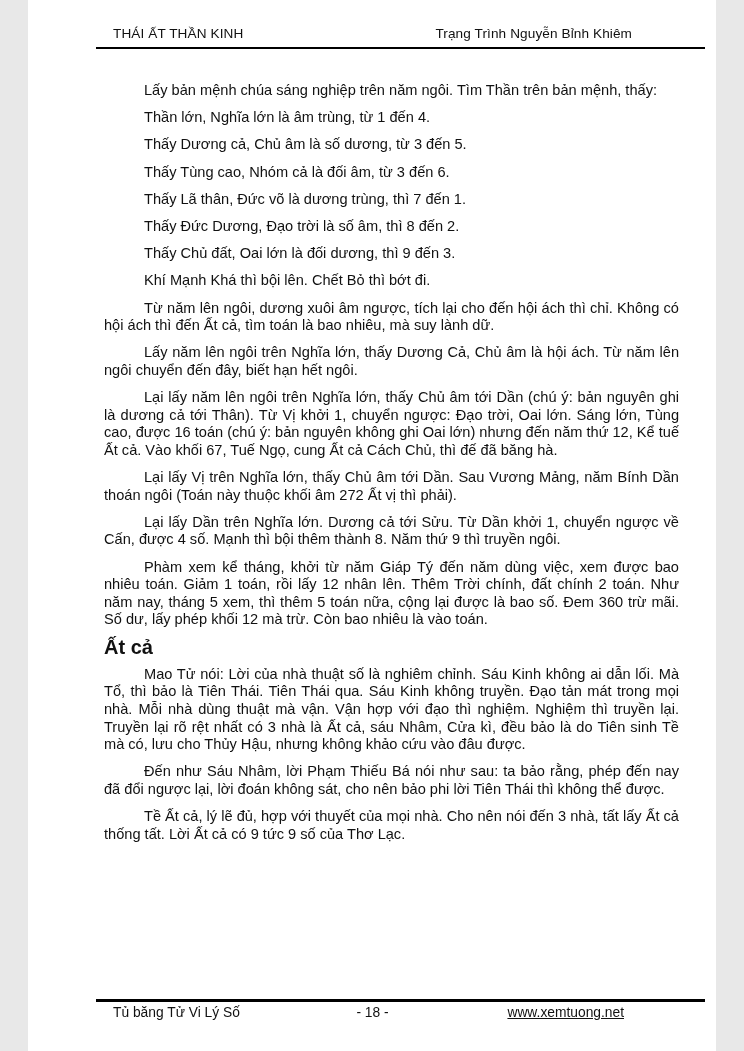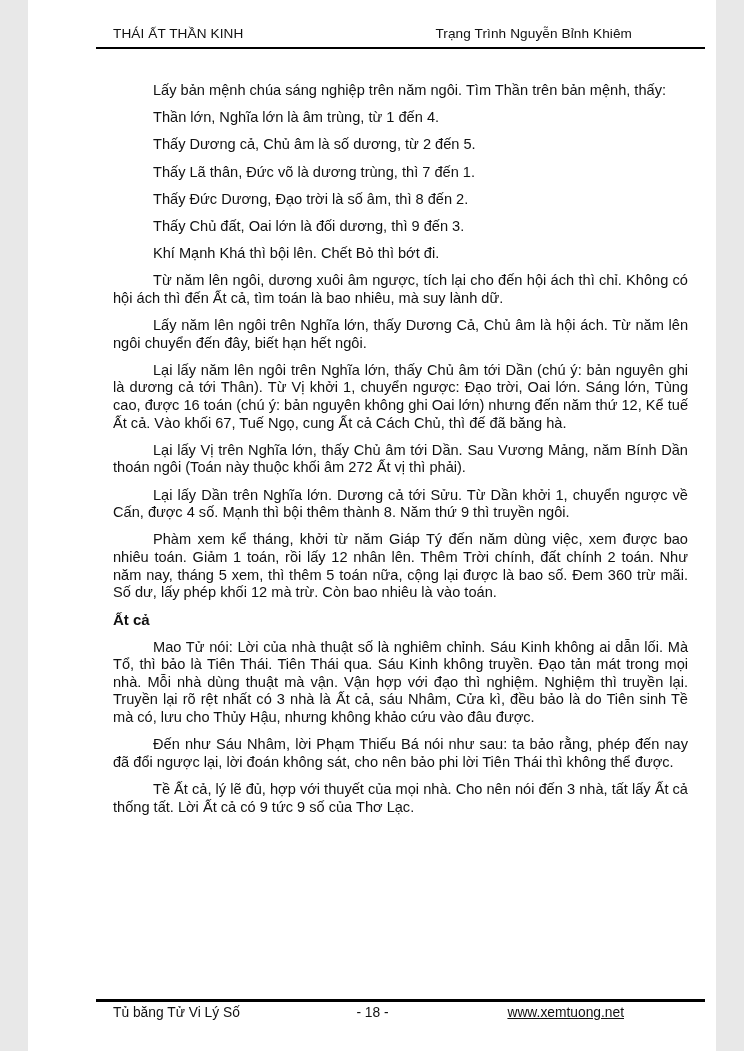--- a/index.html
+++ b/index.html
@@ -17,36 +17,36 @@
     position:absolute;top:26px;left:85px;right:84px;
     display:flex;justify-content:space-between;align-items:flex-end;
     font-size:13.6px;letter-spacing:.1px;
   }
   .header-rule{
     position:absolute;top:47px;left:68px;width:609px;height:2px;
     background:#000;
   }
   
   .body-text{
-    position:absolute;top:82px;left:85px;width:575px;
+    position:absolute;top:82px;left:76px;width:575px;
     font-size:14.6px;line-height:17.6px;
   }
   .para{
     text-align:justify;
     text-indent:40px;
     margin:0 0 9.6px 0;
   }
   .pline{
     text-align:left;
     text-indent:40px;
     margin:0 0 9.6px 0;
   }
   .sect{
     font-weight:bold;
-    font-size:15px;
+    font-size:20px;
     text-indent:0;
     margin:2px 0 9.6px 0;
   }
   
   .footer-rule{
     position:absolute;top:999px;left:68px;width:609px;height:3px;
     background:#000;
   }
   .footer-row{
     position:absolute;top:1005px;left:85px;right:84px;
@@ -66,21 +66,22 @@
 
   <div class="header-row">
     <span>THÁI ẤT THẦN KINH</span>
     <span>Trạng Trình Nguyễn Bỉnh Khiêm</span>
   </div>
   <div class="header-rule"></div>
 
   <div class="body-text">
     <div class="para">Lấy bản mệnh chúa sáng nghiệp trên năm ngôi. Tìm Thần trên bản mệnh, thấy:</div>
     <div class="pline">Thần lớn, Nghĩa lớn là âm trùng, từ 1 đến 4.</div>
-    <div class="pline">Thấy Dương cả, Chủ âm là số dương, từ 2 đến 5.</div>
+    <div class="pline">Thấy Dương cả, Chủ âm là số dương, từ 3 đến 5.</div>
+    <div class="pline">Thấy Tùng cao, Nhóm cả là đối âm, từ 3 đến 6.</div>
     <div class="pline">Thấy Lã thân, Đức võ là dương trùng, thì 7 đến 1.</div>
     <div class="pline">Thấy Đức Dương, Đạo trời là số âm, thì 8 đến 2.</div>
     <div class="pline">Thấy Chủ đất, Oai lớn là đối dương, thì 9 đến 3.</div>
     <div class="pline">Khí Mạnh Khá thì bội lên. Chết Bỏ thì bớt đi.</div>
     <div class="para">Từ năm lên ngôi, dương xuôi âm ngược, tích lại cho đến hội ách thì chỉ. Không có hội ách thì đến Ất cả, tìm toán là bao nhiêu, mà suy lành dữ.</div>
     <div class="para">Lấy năm lên ngôi trên Nghĩa lớn, thấy Dương Cả, Chủ âm là hội ách. Từ năm lên ngôi chuyển đến đây, biết hạn hết ngôi.</div>
     <div class="para">Lại lấy năm lên ngôi trên Nghĩa lớn, thấy Chủ âm tới Dần (chú ý: bản nguyên ghi là dương cả tới Thân). Từ Vị khởi 1, chuyển ngược: Đạo trời, Oai lớn. Sáng lớn, Tùng cao, được 16 toán (chú ý: bản nguyên không ghi Oai lớn) nhưng đến năm thứ 12, Kể tuế Ất cả. Vào khối 67, Tuế Ngọ, cung Ất cả Cách Chủ, thì đế đã băng hà.</div>
     <div class="para">Lại lấy Vị trên Nghĩa lớn, thấy Chủ âm tới Dần. Sau Vương Mảng, năm Bính Dần thoán ngôi (Toán này thuộc khối âm 272 Ất vị thì phải).</div>
     <div class="para">Lại lấy Dần trên Nghĩa lớn. Dương cả tới Sửu. Từ Dần khởi 1, chuyển ngược về Cấn, được 4 số. Mạnh thì bội thêm thành 8. Năm thứ 9 thì truyền ngôi.</div>
     <div class="para">Phàm xem kể tháng, khởi từ năm Giáp Tý đến năm dùng việc, xem được bao nhiêu toán. Giảm 1 toán, rồi lấy 12 nhân lên. Thêm Trời chính, đất chính 2 toán. Như năm nay, tháng 5 xem, thì thêm 5 toán nữa, cộng lại được là bao số. Đem 360 trừ mãi. Số dư, lấy phép khối 12 mà trừ. Còn bao nhiêu là vào toán.</div>

